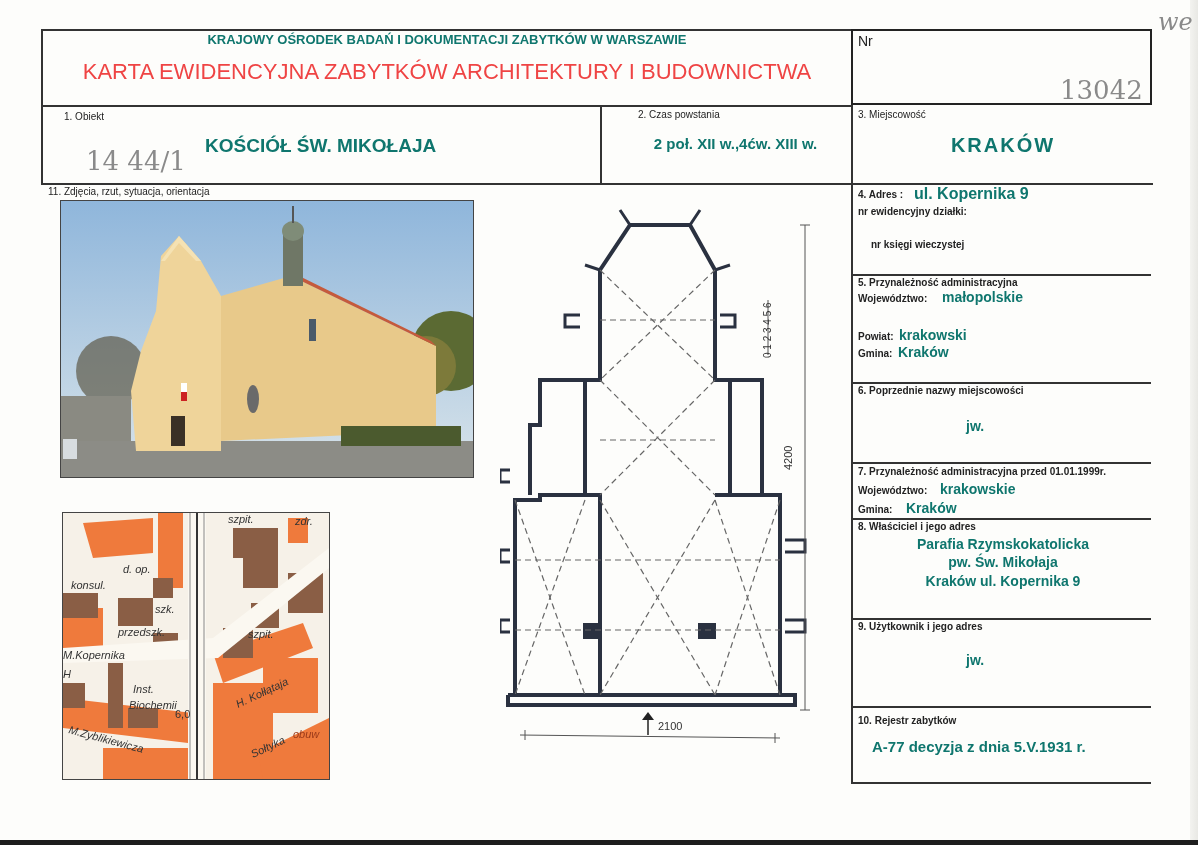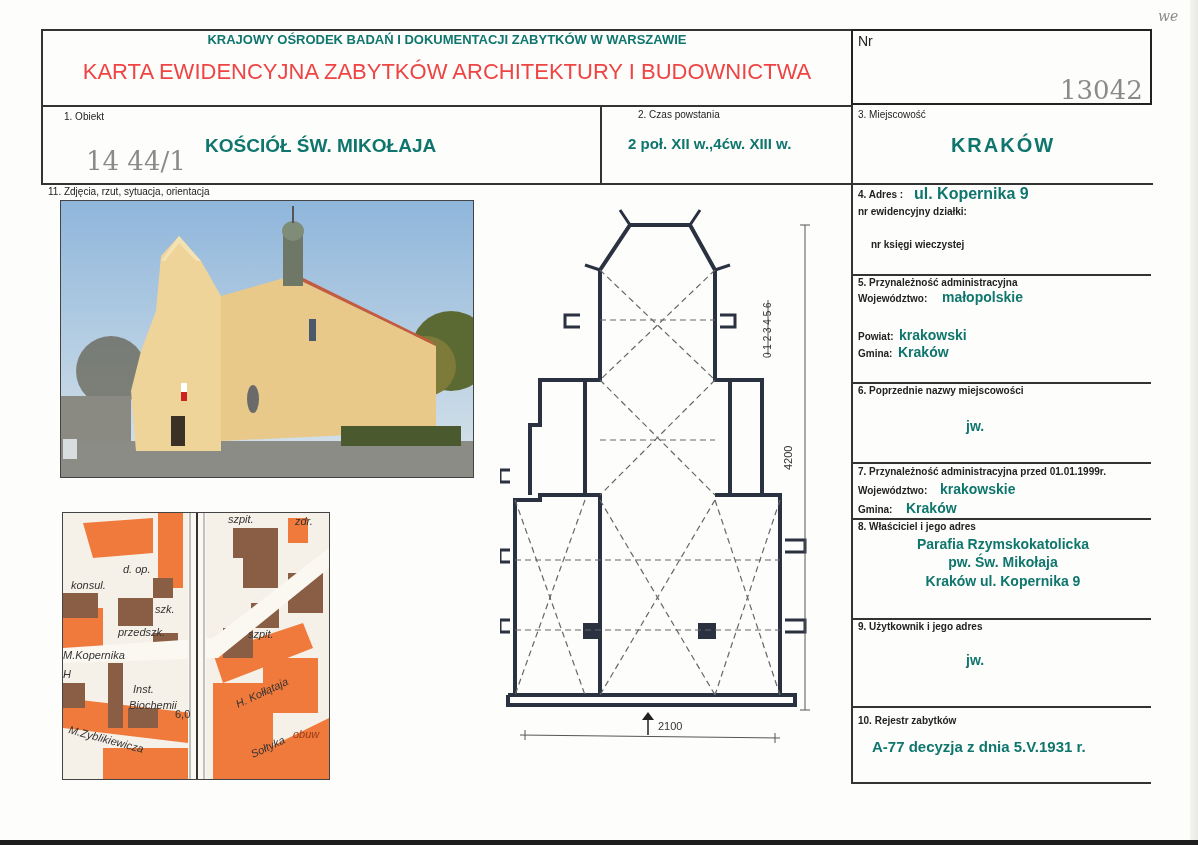--- a/index.html
+++ b/index.html
@@ -15,42 +15,42 @@
   .scan-right{position:absolute;left:1190px;top:0;width:8px;height:845px;background:linear-gradient(to right,#f3f3f0,#e8e8e4);}
   .photo{position:absolute;left:60px;top:200px;width:412px;height:276px;border:1px solid #444;overflow:hidden;}
   .map{position:absolute;left:62px;top:512px;width:266px;height:266px;border:1px solid #444;overflow:hidden;background:#ef4444;}
 </style>
 </head>
 <body>
 
 <div class="scan-right"></div>
 <div class="scan-bottom"></div>
 
-<div class="hand" style="left:1158px;top:8px;font-size:14px;">we</div>
+<div class="hand" style="left:1158px;top:8px;font-size:24px;">we</div>
 
 <div class="line-h" style="left:41px;top:29px;width:812px;"></div>
 <div class="line-v" style="left:41px;top:29px;height:155px;"></div>
 <div class="line-v" style="left:851px;top:29px;height:755px;"></div>
 <div class="line-h" style="left:41px;top:105px;width:812px;"></div>
 <div class="line-h" style="left:41px;top:183px;width:1112px;"></div>
 <div class="line-v" style="left:600px;top:105px;height:78px;"></div>
 
 <div class="abs" style="left:851px;top:29px;width:301px;height:76px;border:2px solid #222;box-sizing:border-box;"></div>
 <div class="lbl" style="left:858px;top:33px;font-size:14px;">Nr</div>
 <div class="hand" style="left:1060px;top:75px;font-size:26px;font-style:normal;">13042</div>
 
 <div class="val" style="left:41px;top:32px;width:812px;text-align:center;font-size:13px;">KRAJOWY OŚRODEK BADAŃ I DOKUMENTACJI ZABYTKÓW W WARSZAWIE</div>
 <div class="abs" style="left:41px;top:59px;width:812px;text-align:center;font-size:22px;color:#ef4444;">KARTA EWIDENCYJNA ZABYTKÓW ARCHITEKTURY I BUDOWNICTWA</div>
 
 <div class="lbl" style="left:64px;top:111px;">1. Obiekt</div>
 <div class="val" style="left:205px;top:135px;font-size:19px;">KOŚCIÓŁ ŚW. MIKOŁAJA</div>
 <div class="hand" style="left:86px;top:146px;font-size:26px;font-style:normal;">14 44/1</div>
 
 <div class="lbl" style="left:606px;top:109px;margin-left:32px;">2. Czas powstania</div>
-<div class="val" style="left:600px;top:135px;width:271px;font-size:15px;padding-left:28px;">2 poł. XII w.,4ćw. XIII w.</div>
+<div class="val" style="left:600px;top:135px;width:271px;text-align:center;font-size:15px;">2 poł. XII w.,4ćw. XIII w.</div>
 
 <div class="lbl" style="left:858px;top:109px;">3. Miejscowość</div>
 <div class="val" style="left:853px;top:134px;width:300px;text-align:center;font-size:20px;letter-spacing:2px;">KRAKÓW</div>
 
 <div class="lbl" style="left:48px;top:186px;">11.  Zdjęcia, rzut, sytuacja, orientacja</div>
 
 <div class="photo">
   <svg width="412" height="276" viewBox="0 0 412 276">
     <defs>
       <linearGradient id="sky" x1="0" y1="0" x2="0" y2="1">

